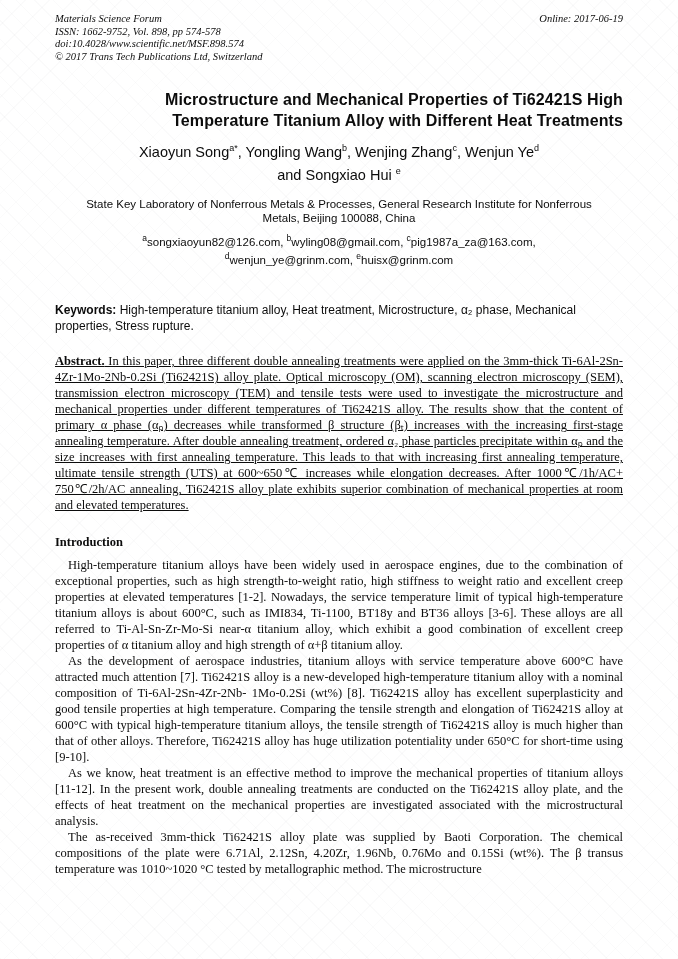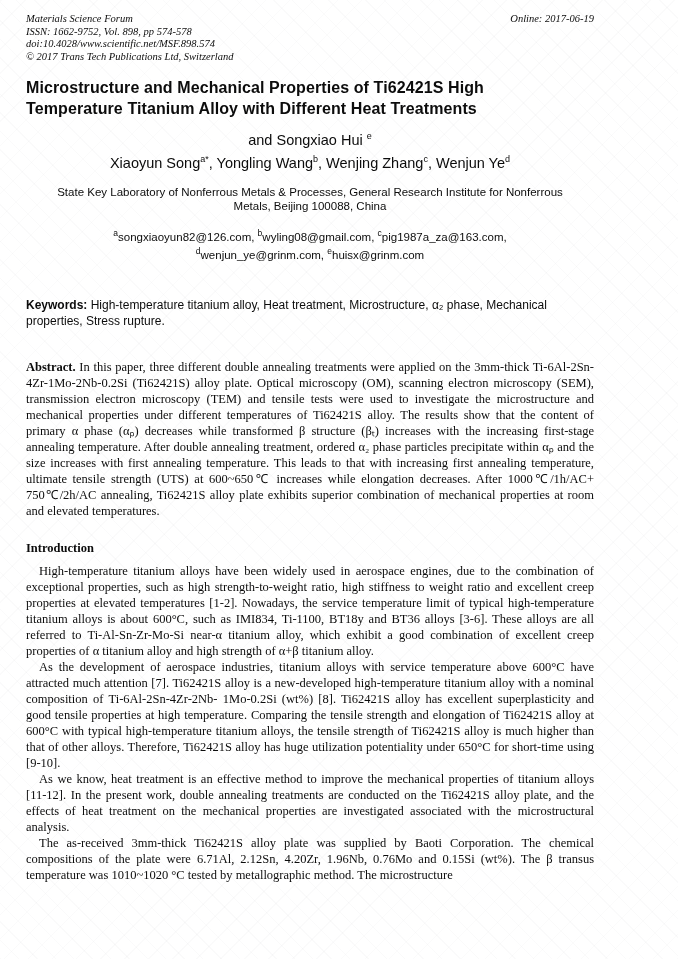--- a/index.html
+++ b/index.html
@@ -5,42 +5,42 @@
   html, body { margin: 0; padding: 0; }
   body {
     width: 678px; height: 959px;
     background-color: #ffffff;
     background-image:
       repeating-linear-gradient(45deg, rgba(120,120,130,0.035) 0 1px, transparent 1px 13px),
       repeating-linear-gradient(-45deg, rgba(120,120,130,0.03) 0 1px, transparent 1px 17px);
     color: #0c0c0c;
     overflow: hidden;
   }
-  .page { padding: 13px 55px 0 26px; width: 568px; }
+  .page { padding: 13px 55px 0 55px; width: 568px; }
 
   .header { display: flex; justify-content: space-between; align-items: flex-start;
     font: italic 10.5px/12.5px "Liberation Serif", serif; }
   .header .hline { white-space: nowrap; }
   .header-right { text-align: left; }
 
-  .title { font: bold 16px/20.5px "Liberation Sans", sans-serif; text-align: left;
-    margin: 15px 0 0 0; letter-spacing: 0.1px; }
+  .title { font: bold 16px/20.5px "Liberation Sans", sans-serif; text-align: right;
+    margin: 27px 0 0 0; letter-spacing: 0.1px; }
 
   .authors { font: 14.5px/19px "Liberation Sans", sans-serif; text-align: center; margin-top: 8px; }
   .authors sup { font-size: 9px; }
 
   .affiliation { font: 11.5px/14.5px "Liberation Sans", sans-serif; text-align: center; margin-top: 12px; }
 
-  .emails { font: 11.5px/14.5px "Liberation Sans", sans-serif; text-align: center; margin-top: 12px; }
+  .emails { font: 11.5px/14.5px "Liberation Sans", sans-serif; text-align: center; margin-top: 5px; }
   .emails sup { font-size: 8.5px; }
 
   .keywords { font: 12px/16px "Liberation Sans", sans-serif; margin-top: 35px; }
   .keywords .kw-label { font-weight: bold; }
 
-  .abstract { font: 12.5px/16px "Liberation Serif", serif; text-align: justify; margin-top: 30px; }
+  .abstract { font: 12.5px/16px "Liberation Serif", serif; text-align: justify; margin-top: 19px; text-decoration: underline; }
   .abstract .ab-label { font-weight: bold; }
 
   .section-heading { font: bold 12.5px/16px "Liberation Serif", serif; margin: 21px 0 7px 0; }
   p.body { font: 12.5px/16px "Liberation Serif", serif; text-align: justify;
     text-indent: 13px; margin: 0; }
 </style>
 </head>
 <body>
 
 <div class="page">
@@ -51,22 +51,22 @@
       <div class="hline">ISSN: 1662-9752, Vol. 898, pp 574-578</div>
       <div class="hline">doi:10.4028/www.scientific.net/MSF.898.574</div>
       <div class="hline">© 2017 Trans Tech Publications Ltd, Switzerland</div>
     </div>
     <div class="header-right">Online: 2017-06-19</div>
   </div>
 
   <h1 class="title"><span>Microstructure and Mechanical Properties of Ti62421S High</span><br><span>Temperature Titanium Alloy with Different Heat Treatments</span></h1>
 
   <div class="authors">
+    <div><span>Xiaoyun Song</span><sup>a*</sup><span>, </span><span>Yongling Wang</span><sup>b</sup><span>, </span><span>Wenjing Zhang</span><sup>c</sup><span>, </span><span>Wenjun Ye</span><sup>d</sup></div>
     <div><span>and Songxiao Hui </span><sup>e</sup></div>
-    <div><span>Xiaoyun Song</span><sup>a*</sup><span>, </span><span>Yongling Wang</span><sup>b</sup><span>, </span><span>Wenjing Zhang</span><sup>c</sup><span>, </span><span>Wenjun Ye</span><sup>d</sup></div>
   </div>
 
   <div class="affiliation">
     <div>State Key Laboratory of Nonferrous Metals &amp; Processes, General Research Institute for Nonferrous</div>
     <div>Metals, Beijing 100088, China</div>
   </div>
 
   <div class="emails">
     <div><sup>a</sup><span>songxiaoyun82@126.com, </span><sup>b</sup><span>wyling08@gmail.com, </span><sup>c</sup><span>pig1987a_za@163.com,</span></div>
     <div><sup>d</sup><span>wenjun_ye@grinm.com, </span><sup>e</sup><span>huisx@grinm.com</span></div>

